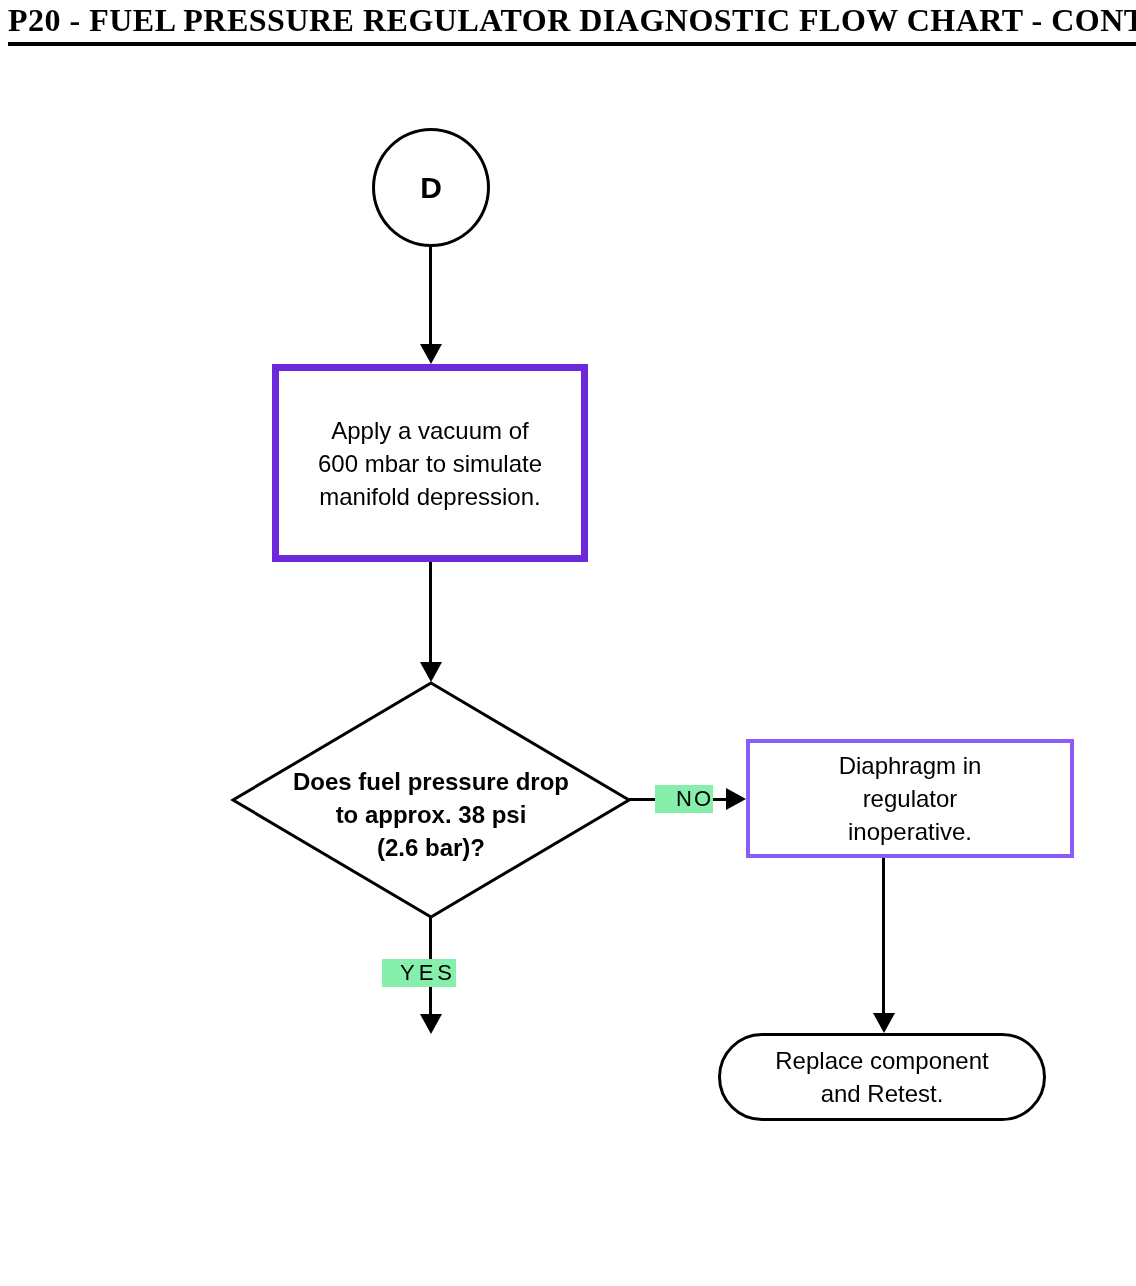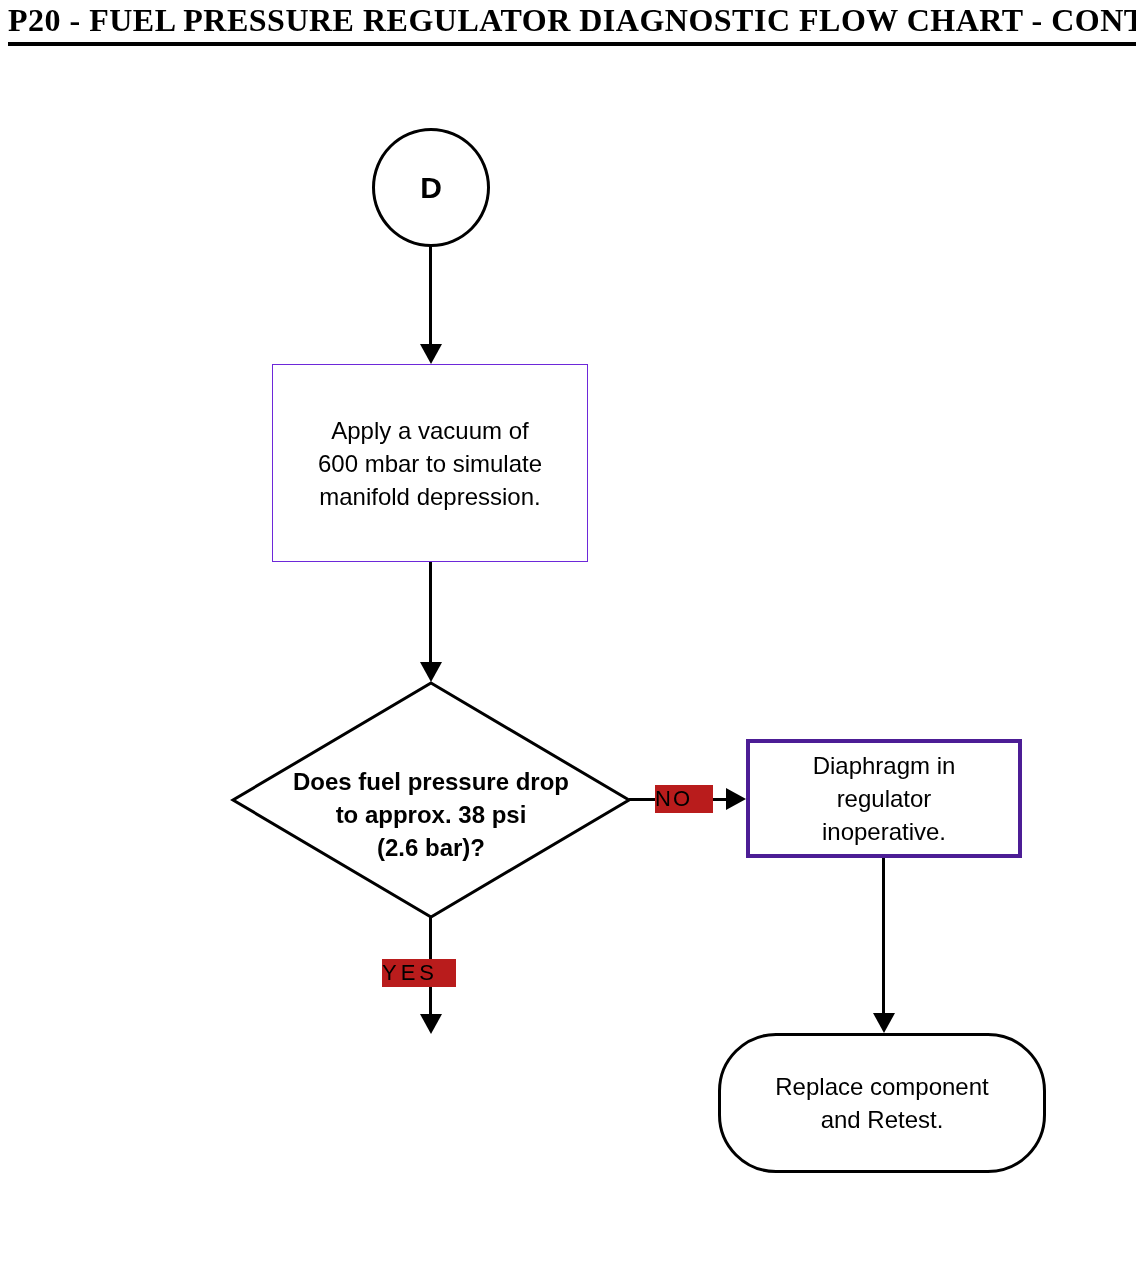--- a/index.html
+++ b/index.html
@@ -33,35 +33,35 @@
 
   
   .circle {
     left: 372px; top: 128px; width: 118px; height: 119px;
     border: 3px solid #000; border-radius: 50%;
     display: flex; align-items: center; justify-content: center;
     font-weight: bold; font-size: 30px;
   }
   .rect-process {
     left: 272px; top: 364px; width: 316px; height: 198px;
-    border: 1px solid #6d28d9;
+    border: 7px solid #6d28d9;
     display: flex; align-items: center; justify-content: center;
   }
   .rect-result {
-    left: 746px; top: 739px; width: 276px; height: 119px;
-    border: 4px solid #4c1d95;
+    left: 746px; top: 739px; width: 328px; height: 119px;
+    border: 4px solid #8b5cf6;
     display: flex; align-items: center; justify-content: center;
   }
   .stadium-proceed {
     left: 275px; top: 1033px; width: 314px; height: 238px;
     border: 3px solid #000; border-radius: 90px / 70px;
     display: flex; align-items: center; justify-content: center;
   }
   .stadium-replace {
-    left: 718px; top: 1033px; width: 328px; height: 140px;
+    left: 718px; top: 1033px; width: 328px; height: 88px;
     border: 3px solid #000; border-radius: 58px;
     display: flex; align-items: center; justify-content: center;
   }
   .diamond-text {
     left: 233px; top: 683px; width: 396px; height: 234px;
     display: flex; align-items: center; justify-content: center;
     padding-top: 28px;
     font-weight: bold;
   }
   .node-text {
@@ -94,23 +94,23 @@
     border-left: 20px solid #000;
   }
   .ah-rect    { left: 420px; top: 344px; }
   .ah-diamond { left: 420px; top: 662px; }
   .ah-no      { left: 726px; top: 788px; }
   .ah-yes     { left: 420px; top: 1014px; }
   .ah-replace { left: 873px; top: 1013px; }
 
   
   .edge-label {
-    background: #b91c1c;
+    background: #86efac;
     font-size: 22px;
-    text-align: left;
+    text-align: right;
   }
   .label-no  { left: 655px; top: 785px; width: 58px; height: 28px; line-height: 28px; letter-spacing: 2px; }
   .label-yes { left: 382px; top: 959px; width: 74px; height: 28px; line-height: 28px; letter-spacing: 4px; }
 
   svg.diamond-layer { position: absolute; left: 0; top: 0; }
 </style>
 </head>
 <body>
 
 <div class="page">

